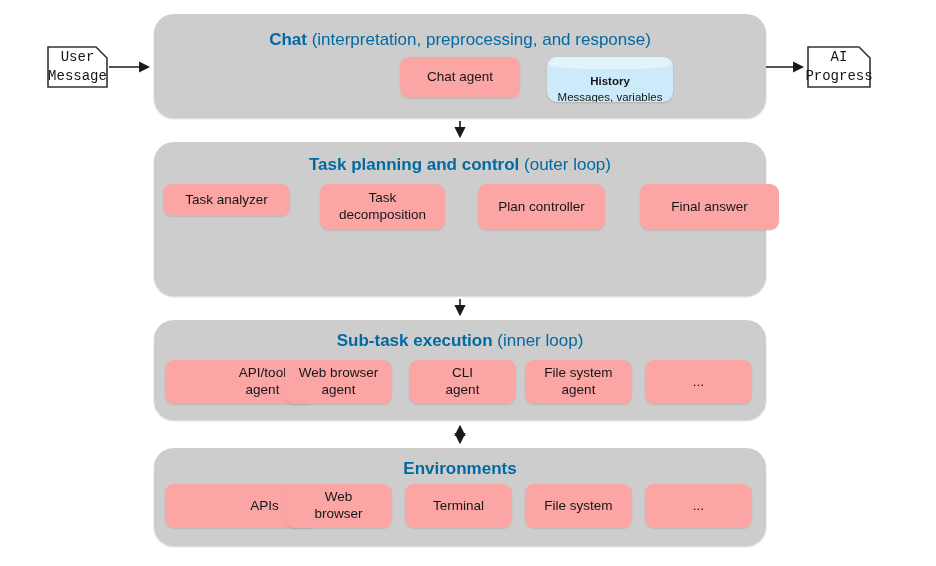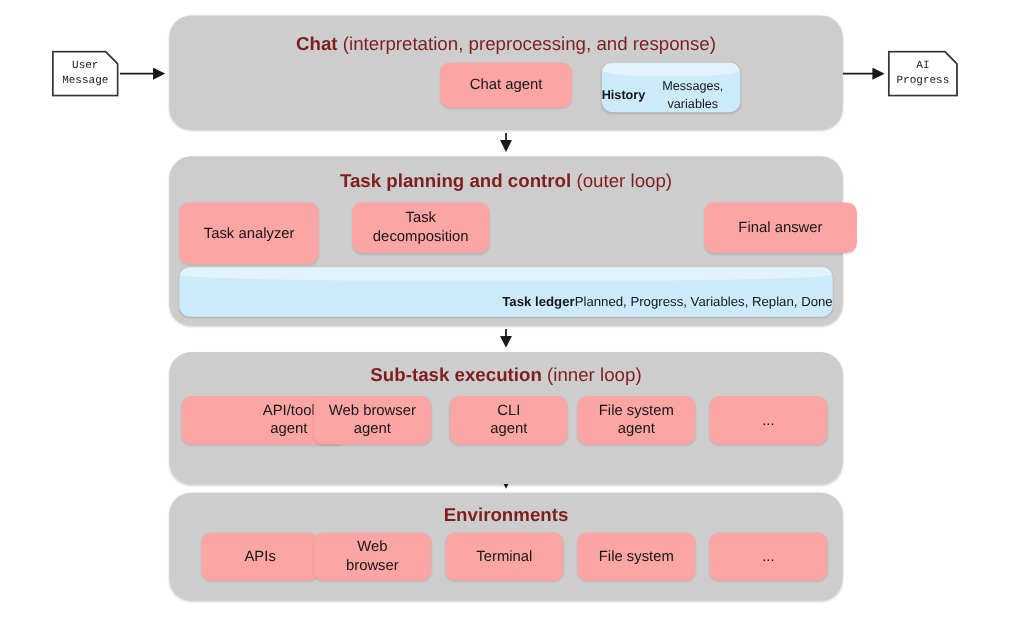--- a/index.html
+++ b/index.html
@@ -8,53 +8,53 @@
     font-family:"Liberation Sans","DejaVu Sans",sans-serif; color:#161616;
     overflow:hidden;
   }
   .section {
     position:absolute; left:154px; width:612px;
     background:#cdcdcd; border-radius:20px;
     box-shadow:0 1px 2px rgba(0,0,0,0.18);
   }
   .sec-title {
     position:absolute; top:13px; left:0; right:0;
-    text-align:center; font-size:17px; line-height:20px; color:#7f1d1d;
+    text-align:center; font-size:17px; line-height:20px; color:#0369a1;
   }
   .sec-title .tb { font-weight:700; }
   .card {
     position:absolute; background:#fca5a5; border-radius:9px;
     display:flex; align-items:center; justify-content:center;
     text-align:center; font-size:13.5px; line-height:1.25; color:#161616;
     white-space:pre-line; box-shadow:0 1px 1.5px rgba(0,0,0,0.10);
   }
   .cyl {
     position:absolute; background:#cdeafa; border-radius:10px;
     overflow:hidden; text-align:center;
     box-shadow:0 1px 2px rgba(0,0,0,0.15);
   }
   .cyl-top {
     position:absolute; top:0; left:0; width:100%; height:12px;
     background:#e2f3fc;
     border-radius:10px 10px 50% 50% / 10px 10px 9px 9px;
   }
   .cyl-content {
     position:relative; height:100%;
-    display:flex; flex-direction:row; align-items:center; justify-content:flex-end;
+    display:flex; flex-direction:column; align-items:center; justify-content:flex-start;
     padding-top:17px; box-sizing:border-box;
   }
   .cyl-title { font-weight:700; }
   .hist .cyl-title, .hist .cyl-sub { font-size:11.5px; line-height:1.35; }
   .ledg .cyl-title, .ledg .cyl-sub { font-size:12px; line-height:1.4; }
   .note { position:absolute; }
   .note svg { position:absolute; inset:0; display:block; }
   .note-label {
     position:absolute; inset:0; display:flex; align-items:center; justify-content:center;
     text-align:center; font-family:"Liberation Mono","DejaVu Sans Mono",monospace;
-    font-size:10px; line-height:1.35; white-space:pre-line; color:#161616;
+    font-size:14px; line-height:1.35; white-space:pre-line; color:#161616;
   }
   #arrows { position:absolute; inset:0; pointer-events:none; }
 </style>
 </head>
 <body>
 
 <div id="canvas">
 
   <svg id="arrows" width="936" height="566" viewBox="0 0 936 566">
     <defs>
@@ -99,53 +99,47 @@
         <div class="cyl-title">History</div>
         <div class="cyl-sub">Messages, variables</div>
       </div>
     </div>
   </div>
 
   <div class="section" style="top:142px; height:154px;">
     <div class="sec-title">
       <span class="tb">Task planning and control</span><span> (outer loop)</span>
     </div>
-    <div class="card" style="left:9px; top:42px; width:127px; height:56px;">Task analyzer</div>
+    <div class="card" style="left:9px; top:42px; width:127px; height:32px;">Task analyzer</div>
     <div class="card" style="left:166px; top:42px; width:125px; height:46px;text-align:center;">Task
 decomposition</div>
+    <div class="card" style="left:324px; top:42px; width:127px; height:46px;">Plan controller</div>
     <div class="card" style="left:486px; top:42px; width:139px; height:46px;">Final answer</div>
-    <div class="cyl ledg" style="left:9px; top:101px; width:594px; height:45px;">
-      <div class="cyl-top"></div>
-      <div class="cyl-content">
-        <div class="cyl-title">Task ledger</div>
-        <div class="cyl-sub">Planned, Progress, Variables, Replan, Done</div>
-      </div>
-    </div>
   </div>
 
-  <div class="section" style="top:320px; height:120px;">
+  <div class="section" style="top:320px; height:100px;">
     <div class="sec-title" style="top:11px;">
       <span class="tb">Sub-task execution</span><span> (inner loop)</span>
     </div>
     <div class="card" style="left:11px; top:40px; width:107px; height:44px;padding-left:44px;">API/tool
 agent</div>
     <div class="card" style="left:131px; top:40px; width:107px; height:44px;">Web browser
 agent</div>
     <div class="card" style="left:255px; top:40px; width:107px; height:44px;">CLI
 agent</div>
     <div class="card" style="left:371px; top:40px; width:107px; height:44px;">File system
 agent</div>
     <div class="card" style="left:491px; top:40px; width:107px; height:44px;">...</div>
   </div>
 
   <div class="section" style="top:448px; height:98px;">
     <div class="sec-title" style="top:11px;">
       <span class="tb">Environments</span><span></span>
     </div>
-    <div class="card" style="left:29px; top:36px; width:107px; height:44px;">APIs</div>
+    <div class="card" style="left:11px; top:36px; width:107px; height:44px;padding-left:46px;">APIs</div>
     <div class="card" style="left:251px; top:36px; width:107px; height:44px;">Terminal</div>
     <div class="card" style="left:131px; top:36px; width:107px; height:44px;">Web
 browser</div>
     <div class="card" style="left:371px; top:36px; width:107px; height:44px;">File system</div>
     <div class="card" style="left:491px; top:36px; width:107px; height:44px;">...</div>
   </div>
 
 </div>
 
 </body></html>

